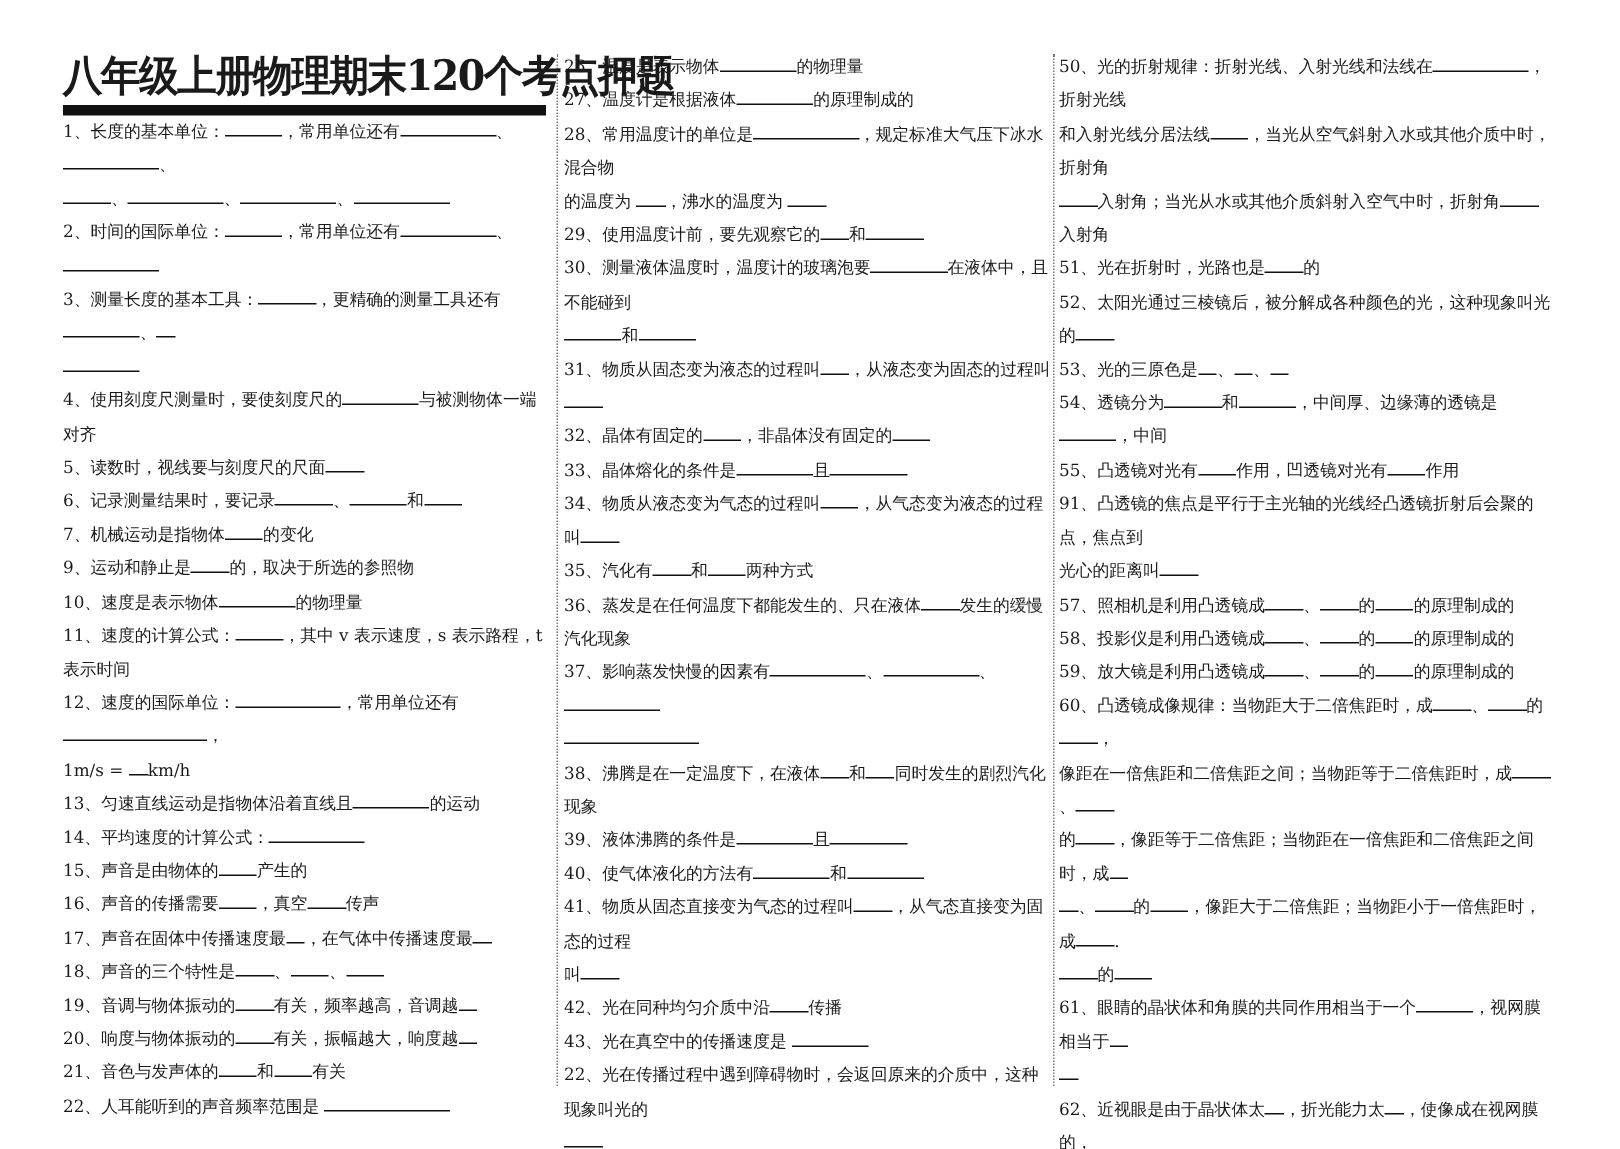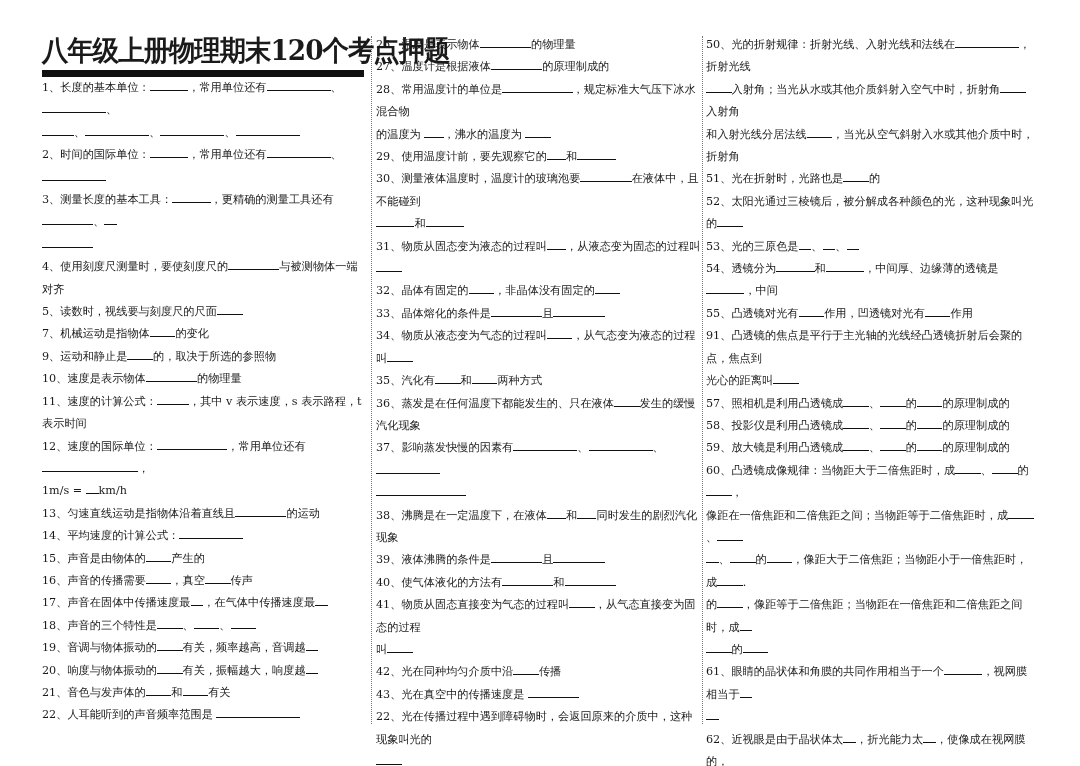--- a/index.html
+++ b/index.html
@@ -44,20 +44,21 @@
     <div class="title">八年级上册物理期末120个考点押题</div>
     <div class="title-bar"></div>
     <div id="col0-items">
         <div class="item">1、长度的基本单位：<span class="blank" style="width: 38.4px;"></span>，常用单位还有<span class="blank" style="width: 64px;"></span>、<span class="blank" style="width: 64px;"></span>、</div>
         <div class="item"><span class="blank" style="width: 32px;"></span>、<span class="blank" style="width: 64px;"></span>、<span class="blank" style="width: 64px;"></span>、<span class="blank" style="width: 64px;"></span></div>
         <div class="item">2、时间的国际单位：<span class="blank" style="width: 38.4px;"></span>，常用单位还有<span class="blank" style="width: 64px;"></span>、<span class="blank" style="width: 64px;"></span></div>
         <div class="item">3、测量长度的基本工具：<span class="blank" style="width: 38.4px;"></span>，更精确的测量工具还有<span class="blank" style="width: 51.2px;"></span>、<span class="blank" style="width: 12.8px;"></span></div>
         <div class="item"><span class="blank" style="width: 51.2px;"></span></div>
         <div class="item">4、使用刻度尺测量时，要使刻度尺的<span class="blank" style="width: 51.2px;"></span>与被测物体一端对齐</div>
         <div class="item">5、读数时，视线要与刻度尺的尺面<span class="blank" style="width: 25.6px;"></span></div>
+        <div class="item">6、记录测量结果时，要记录<span class="blank" style="width: 38.4px;"></span>、<span class="blank" style="width: 38.4px;"></span>和<span class="blank" style="width: 25.6px;"></span></div>
         <div class="item">7、机械运动是指物体<span class="blank" style="width: 25.6px;"></span>的变化</div>
         <div class="item">9、运动和静止是<span class="blank" style="width: 25.6px;"></span>的，取决于所选的参照物</div>
         <div class="item">10、速度是表示物体<span class="blank" style="width: 51.2px;"></span>的物理量</div>
         <div class="item">11、速度的计算公式：<span class="blank" style="width: 32px;"></span>，其中 v 表示速度，s 表示路程，t 表示时间</div>
         <div class="item">12、速度的国际单位：<span class="blank" style="width: 70.4px;"></span>，常用单位还有<span class="blank" style="width: 96px;"></span>，</div>
         <div class="item">1m/s = <span class="blank" style="width: 12.8px;"></span>km/h</div>
         <div class="item">13、匀速直线运动是指物体沿着直线且<span class="blank" style="width: 51.2px;"></span>的运动</div>
         <div class="item">14、平均速度的计算公式：<span class="blank" style="width: 64px;"></span></div>
         <div class="item">15、声音是由物体的<span class="blank" style="width: 25.6px;"></span>产生的</div>
         <div class="item">16、声音的传播需要<span class="blank" style="width: 25.6px;"></span>，真空<span class="blank" style="width: 25.6px;"></span>传声</div>
@@ -95,35 +96,35 @@
         <div class="item">42、光在同种均匀介质中沿<span class="blank" style="width: 25.6px;"></span>传播</div>
         <div class="item">43、光在真空中的传播速度是 <span class="blank" style="width: 51.2px;"></span></div>
         <div class="item">22、光在传播过程中遇到障碍物时，会返回原来的介质中，这种现象叫光的</div>
         <div class="item"><span class="blank" style="width: 25.6px;"></span></div>
       </div>
   </div>
 
   <div class="col col3">
     <div id="col2-items">
         <div class="item">50、光的折射规律：折射光线、入射光线和法线在<span class="blank" style="width: 64px;"></span>，折射光线</div>
+        <div class="item">和入射光线分居法线<span class="blank" style="width: 25.6px;"></span>，当光从空气斜射入水或其他介质中时，折射角</div>
         <div class="item"><span class="blank" style="width: 25.6px;"></span>入射角；当光从水或其他介质斜射入空气中时，折射角<span class="blank" style="width: 25.6px;"></span>入射角</div>
-        <div class="item">和入射光线分居法线<span class="blank" style="width: 25.6px;"></span>，当光从空气斜射入水或其他介质中时，折射角</div>
         <div class="item">51、光在折射时，光路也是<span class="blank" style="width: 25.6px;"></span>的</div>
         <div class="item">52、太阳光通过三棱镜后，被分解成各种颜色的光，这种现象叫光的<span class="blank" style="width: 25.6px;"></span></div>
         <div class="item">53、光的三原色是<span class="blank" style="width: 12.8px;"></span>、<span class="blank" style="width: 12.8px;"></span>、<span class="blank" style="width: 12.8px;"></span></div>
         <div class="item">54、透镜分为<span class="blank" style="width: 38.4px;"></span>和<span class="blank" style="width: 38.4px;"></span>，中间厚、边缘薄的透镜是<span class="blank" style="width: 38.4px;"></span>，中间</div>
         <div class="item">55、凸透镜对光有<span class="blank" style="width: 25.6px;"></span>作用，凹透镜对光有<span class="blank" style="width: 25.6px;"></span>作用</div>
         <div class="item">91、凸透镜的焦点是平行于主光轴的光线经凸透镜折射后会聚的点，焦点到</div>
         <div class="item">光心的距离叫<span class="blank" style="width: 25.6px;"></span></div>
         <div class="item">57、照相机是利用凸透镜成<span class="blank" style="width: 25.6px;"></span>、<span class="blank" style="width: 25.6px;"></span>的<span class="blank" style="width: 25.6px;"></span>的原理制成的</div>
         <div class="item">58、投影仪是利用凸透镜成<span class="blank" style="width: 25.6px;"></span>、<span class="blank" style="width: 25.6px;"></span>的<span class="blank" style="width: 25.6px;"></span>的原理制成的</div>
         <div class="item">59、放大镜是利用凸透镜成<span class="blank" style="width: 25.6px;"></span>、<span class="blank" style="width: 25.6px;"></span>的<span class="blank" style="width: 25.6px;"></span>的原理制成的</div>
         <div class="item">60、凸透镜成像规律：当物距大于二倍焦距时，成<span class="blank" style="width: 25.6px;"></span>、<span class="blank" style="width: 25.6px;"></span>的<span class="blank" style="width: 25.6px;"></span>，</div>
         <div class="item">像距在一倍焦距和二倍焦距之间；当物距等于二倍焦距时，成<span class="blank" style="width: 25.6px;"></span>、<span class="blank" style="width: 25.6px;"></span></div>
+        <div class="item">的<span class="blank" style="width: 25.6px;"></span>，像距等于二倍焦距；当物距在一倍焦距和二倍焦距之间时，成<span class="blank" style="width: 12.8px;"></span></div>
         <div class="item"><span class="blank" style="width: 12.8px;"></span>、<span class="blank" style="width: 25.6px;"></span>的<span class="blank" style="width: 25.6px;"></span>，像距大于二倍焦距；当物距小于一倍焦距时，成<span class="blank" style="width: 25.6px;"></span>.</div>
-        <div class="item">的<span class="blank" style="width: 25.6px;"></span>，像距等于二倍焦距；当物距在一倍焦距和二倍焦距之间时，成<span class="blank" style="width: 12.8px;"></span></div>
         <div class="item"><span class="blank" style="width: 25.6px;"></span>的<span class="blank" style="width: 25.6px;"></span></div>
         <div class="item">61、眼睛的晶状体和角膜的共同作用相当于一个<span class="blank" style="width: 38.4px;"></span>，视网膜相当于<span class="blank" style="width: 12.8px;"></span></div>
         <div class="item"><span class="blank" style="width: 12.8px;"></span></div>
         <div class="item">62、近视眼是由于晶状体太<span class="blank" style="width: 12.8px;"></span>，折光能力太<span class="blank" style="width: 12.8px;"></span>，使像成在视网膜的，</div>
       </div>
   </div>
 </div>
 
 </body></html>

